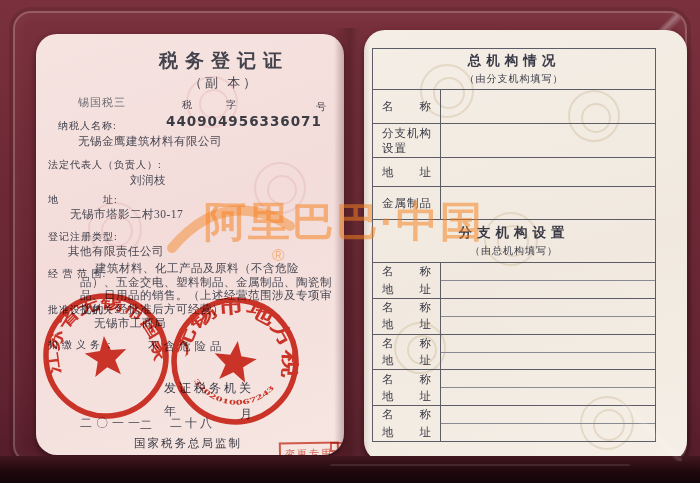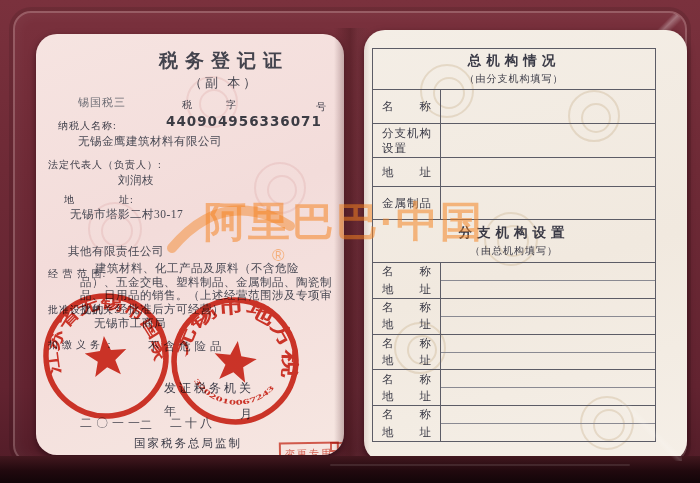--- a/index.html
+++ b/index.html
@@ -83,25 +83,26 @@
     <div class="abs lp-sub">（副  本）</div>
     <div class="abs lp-taxword fl">税　　　字</div>
     <div class="abs lp-suffix fl">号</div>
     <div class="abs lp-branch">锡国税三</div>
     <div class="abs lp-number">440904956336071</div>
 
     <div class="abs fl" style="left:22px;top:85px;">纳税人名称:</div>
     <div class="abs fv" style="left:42px;top:100px;">无锡金鹰建筑材料有限公司</div>
 
     <div class="abs fl" style="left:12px;top:124px;">法定代表人（负责人）:</div>
-    <div class="abs fv" style="left:82px;top:139px;">刘润枝</div>
-
-    <div class="abs fl" style="left:12px;top:159px;margin-left:16px;">地　　　　址:</div>
+    <div class="abs fv" style="left:94px;top:139px;">刘润枝</div>
+
+    <div class="abs fl" style="left:12px;top:159px;">地　　　　址:</div>
     <div class="abs fv" style="left:34px;top:173px;">无锡市塔影二村30-17</div>
 
+    <div class="abs fl" style="left:12px;top:196px;">登记注册类型:</div>
     <div class="abs fv" style="left:32px;top:210px;">其他有限责任公司</div>
 
     <div class="abs fl" style="left:12px;top:233px;">经 营 范 围:</div>
     <div class="abs fv biz" style="left:44px;top:228px;">建筑材料、化工产品及原料（不含危险品）、五金交电、塑料制品、金属制品、陶瓷制品、日用品的销售。（上述经营范围涉及专项审批的，经批准后方可经营）</div>
 
     <div class="abs fl" style="left:12px;top:269px;">批准设立机关:</div>
     <div class="abs fv" style="left:58px;top:282px;">无锡市工商局</div>
 
     <div class="abs fl" style="left:12px;top:304px;letter-spacing:4px;">扣缴义务：</div>
     <div class="abs fv" style="left:112px;top:305px;letter-spacing:4px;">不含危险品</div>

